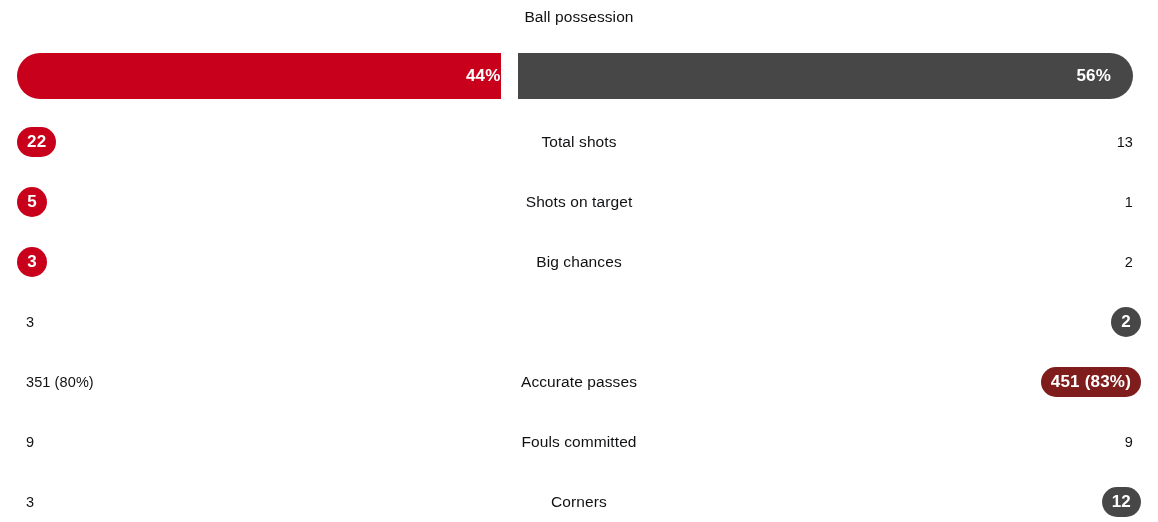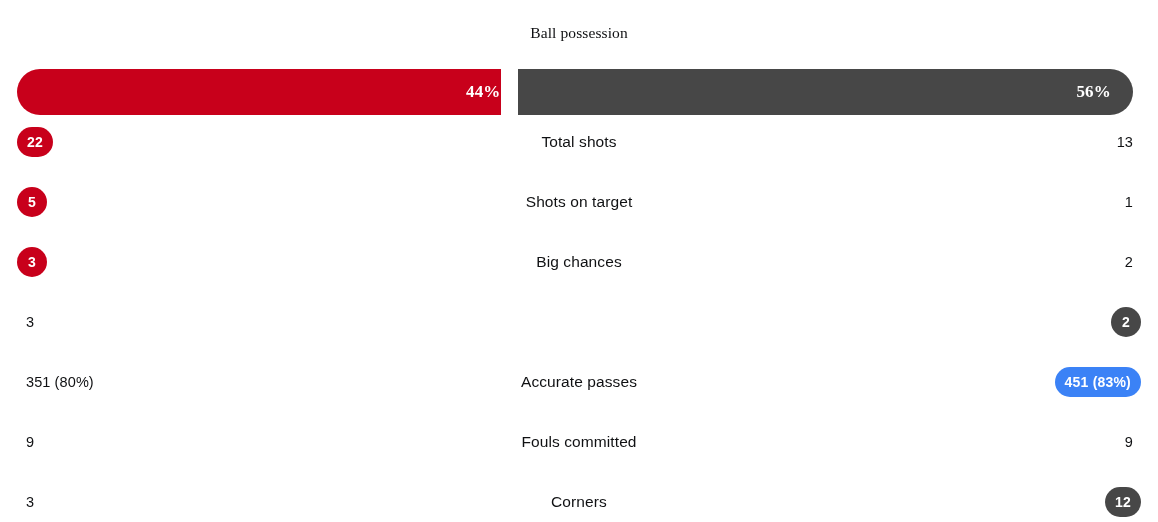--- a/index.html
+++ b/index.html
@@ -19,23 +19,22 @@
     position: relative;
     width: 1158px;
     height: 522px;
     box-sizing: border-box;
   }
 
   
   .possession-block {
     position: absolute;
     left: 0;
-    top: 16px;
+    top: 0;
     width: 1122px;
-    font-family: Liberation Serif, serif;
   }
 
   .possession-title {
     width: 1158px;
     text-align: center;
     font-size: 15.5px;
     line-height: 34px;
     color: #101113;
     letter-spacing: 0.1px;
   }
@@ -135,21 +134,21 @@
   .stat-value {
     font-size: 14.5px;
     color: #101113;
     white-space: nowrap;
     letter-spacing: 0.1px;
   }
 
   
   .stat-value.badge {
     color: #ffffff;
-    font-size: 14px;
+    font-size: 17px;
     font-weight: bold;
     height: 30px;
     min-width: 30px;
     padding: 0 10px;
     border-radius: 15px;
     display: inline-flex;
     align-items: center;
     justify-content: center;
     box-sizing: border-box;
     letter-spacing: 0.2px;
@@ -229,21 +228,21 @@
     </div>
 
     <div class="stat-row">
       <div class="stat-cell left">
         <span class="stat-value">351 (80%)</span>
       </div>
       <div class="stat-cell label">
         <span class="stat-label-text">Accurate passes</span>
       </div>
       <div class="stat-cell right">
-        <span class="stat-value badge" style="background: #3b82f6; color: rgb(255, 255, 255);">451 (83%)</span>
+        <span class="stat-value badge" style="background: #7f1d1d; color: rgb(255, 255, 255);">451 (83%)</span>
       </div>
     </div>
 
     <div class="stat-row">
       <div class="stat-cell left">
         <span class="stat-value">9</span>
       </div>
       <div class="stat-cell label">
         <span class="stat-label-text">Fouls committed</span>
       </div>

